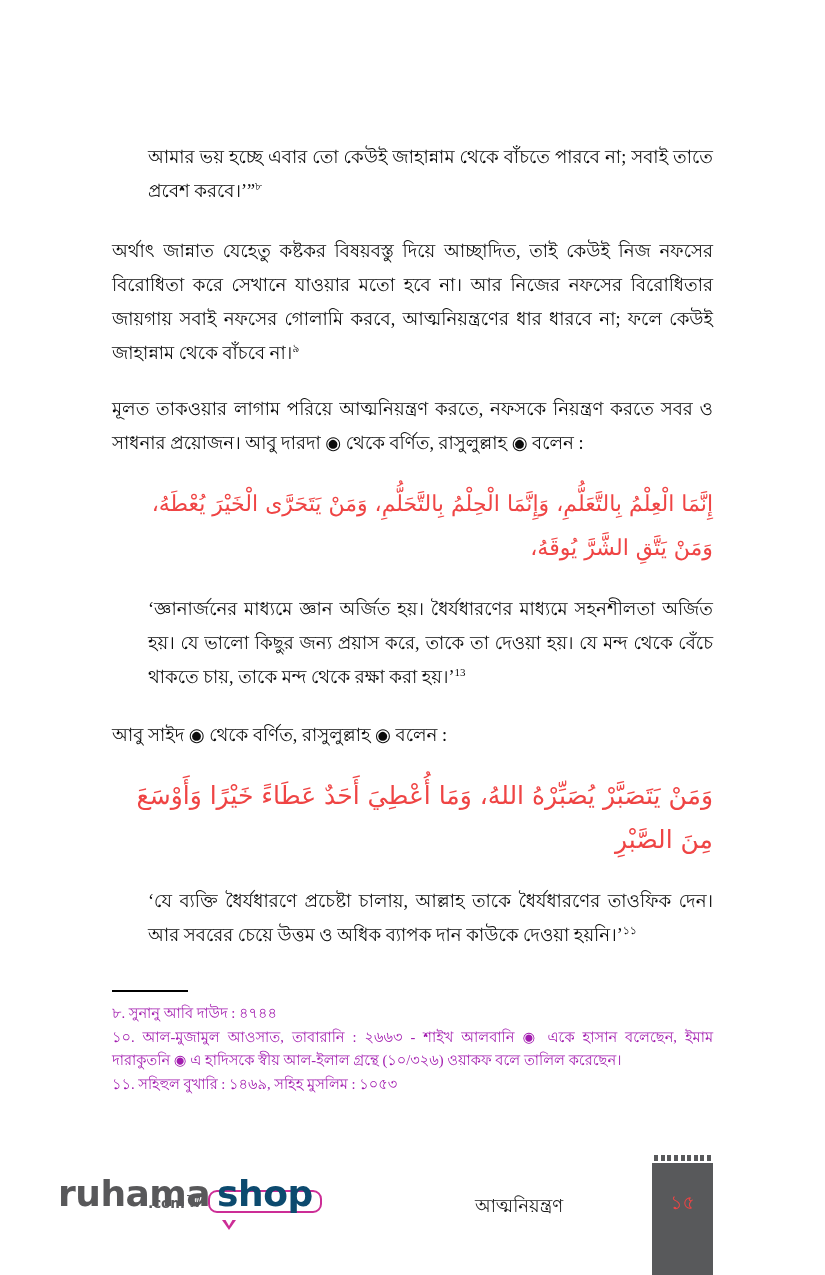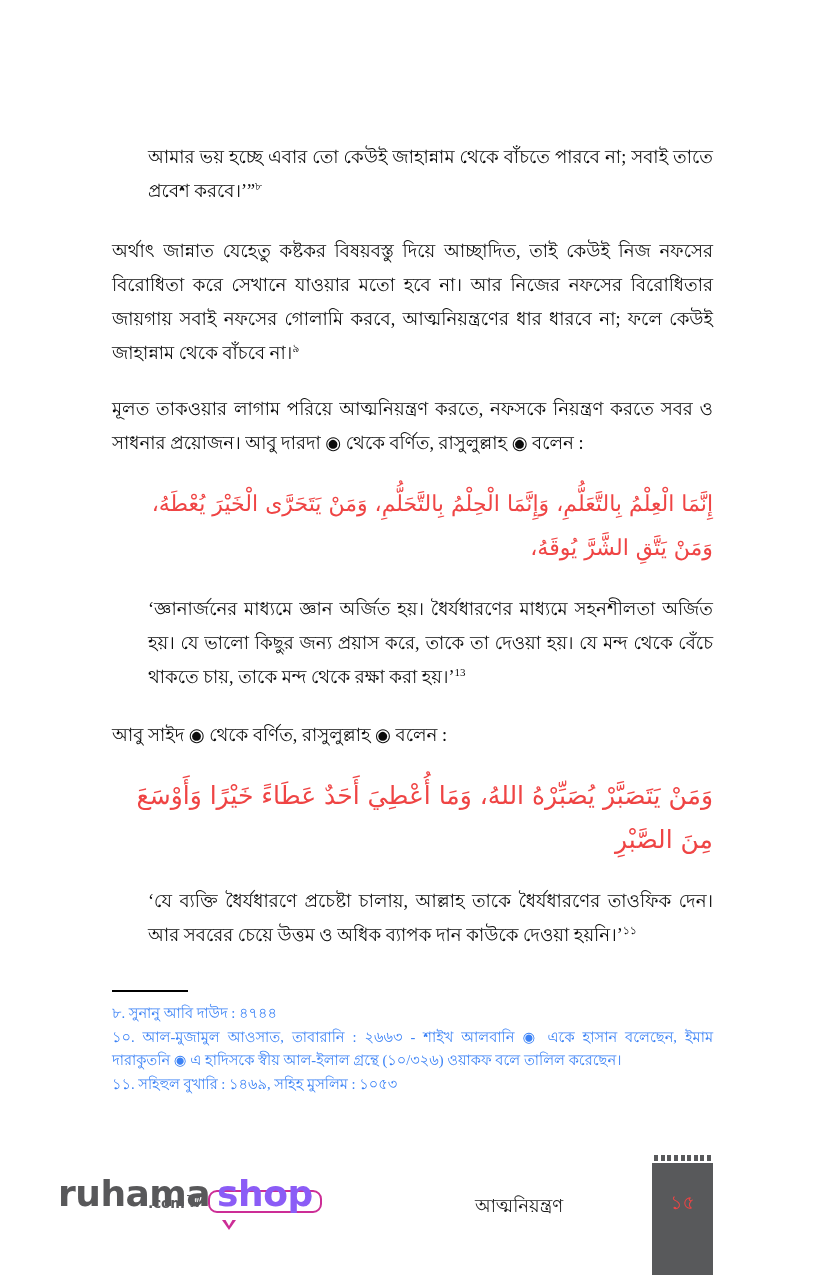--- a/index.html
+++ b/index.html
@@ -92,21 +92,21 @@
     width: 76px;
     height: 2px;
     background: #000000;
     margin: 0 0 10px 0;
   }
   .fn {
     font-size: 14.6px;
     line-height: 23.5px;
     margin: 0;
     text-align: left;
-    color: #3b82f6;
+    color: #a21caf;
   }
   .fn.wrap {
     text-align: justify;
     width: 601px;
   }
 
   
   .footer {
     position: absolute;
     left: 0;
@@ -140,21 +140,21 @@
     border: 2.5px solid #cc2d96;
     border-radius: 9px;
     padding: 0px 7px 2px 7px;
     line-height: 40px;
     background: #ffffff;
   }
   .logo-shop {
     font-family: "DejaVu Sans", "Liberation Sans", sans-serif;
     font-size: 36px;
     font-weight: bold;
-    color: #8b5cf6;
+    color: #0c4a6e;
     letter-spacing: -0.5px;
   }
   .logo-tail {
     position: absolute;
     left: 14px;
     bottom: -9px;
     width: 0; height: 0;
     border-left: 7px solid transparent;
     border-right: 7px solid transparent;
     border-top: 10px solid #cc2d96;

